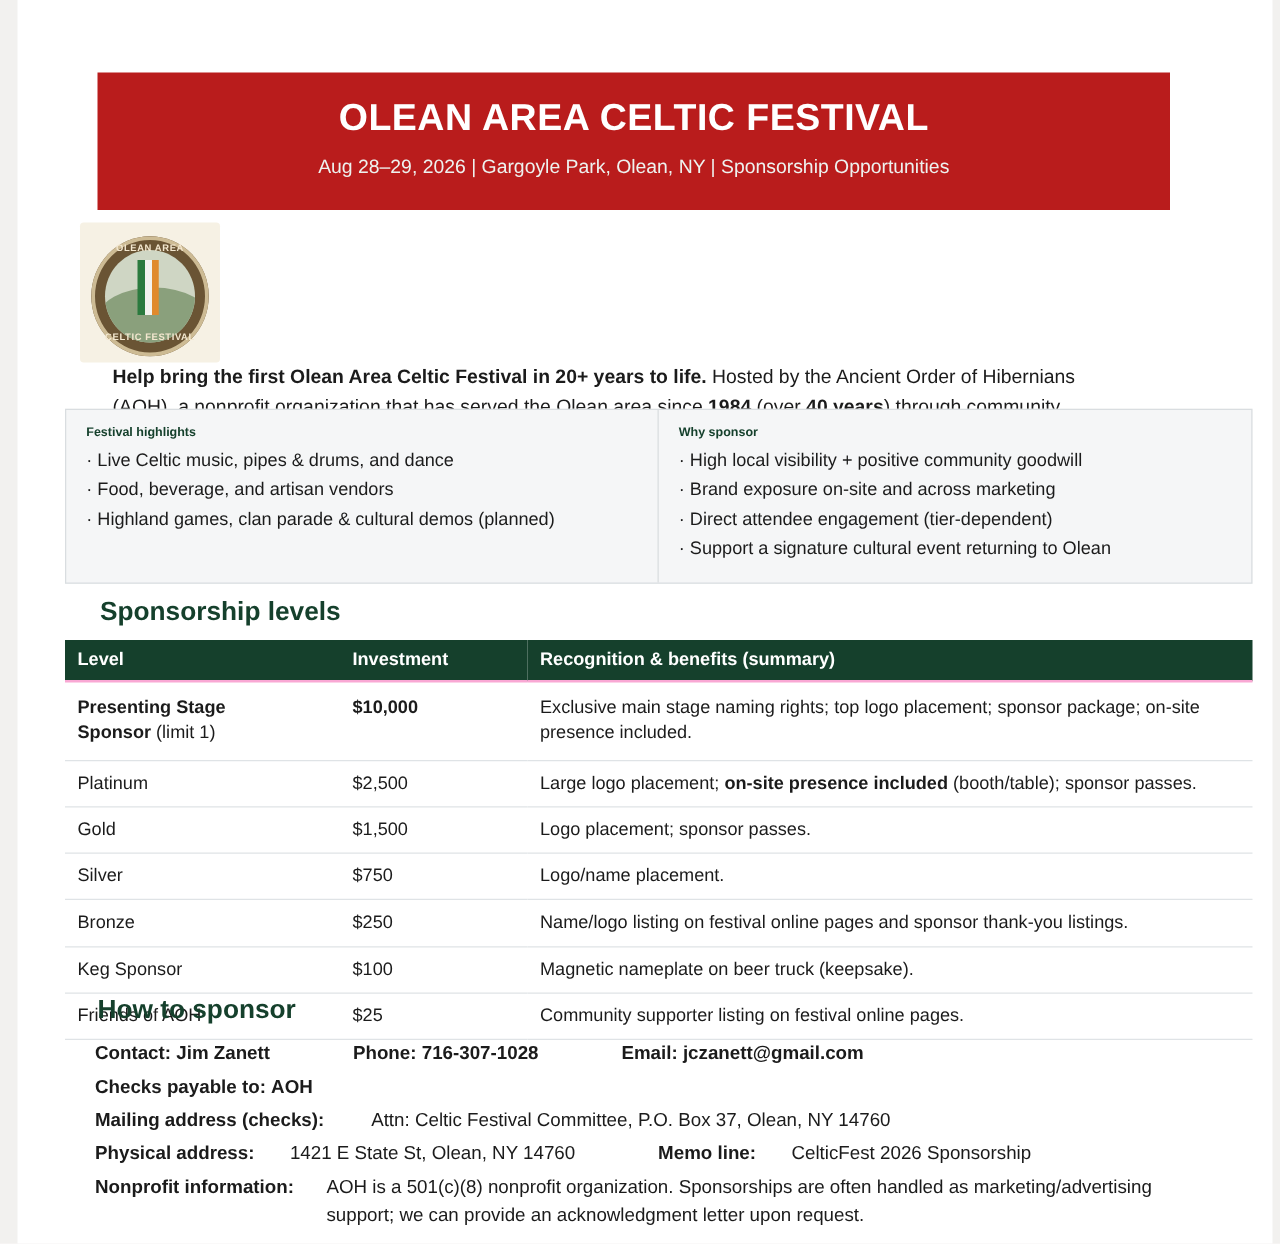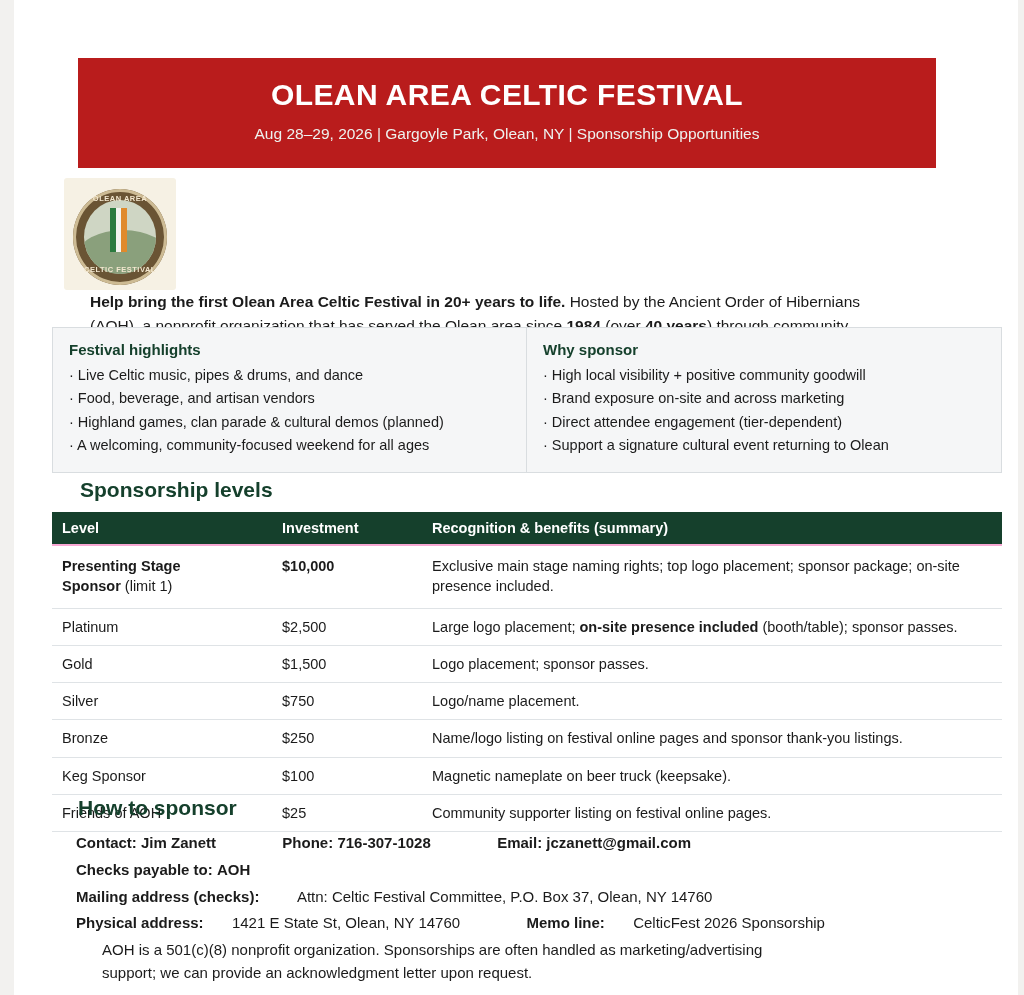--- a/index.html
+++ b/index.html
@@ -150,21 +150,21 @@
     border: 1px solid #d9dde0;
     box-sizing: border-box;
   }
   .info-col {
     flex: 1 1 50%;
     box-sizing: border-box;
     padding: 13px 16px 14px 16px;
   }
   .info-col.left { border-right: 1px solid #d9dde0; }
   .info-h {
-    font-size: 15px;
+    font-size: 10px;
     font-weight: bold;
     color: #15402c;
     margin-bottom: 6px;
   }
   .info-li {
     font-size: 14.5px;
     line-height: 1.62;
     color: #1b1b1b;
   }
 
@@ -263,21 +263,20 @@
       <b>Help bring the first Olean Area Celtic Festival in 20+ years to life.</b><span> Hosted by the Ancient Order of Hibernians (AOH), a nonprofit organization that has served the Olean area since </span><b>1984</b><span> (over </span><b>40 years</b><span>) through community support and charitable giving. Your sponsorship helps fund entertainment, staging, permits, safety, and family-friendly cultural programming.</span>
     </div>
   </div>
 
   <div class="info-boxes">
     <div class="info-col left">
       <div class="info-h">Festival highlights</div>
       <div class="info-li">· Live Celtic music, pipes &amp; drums, and dance</div>
       <div class="info-li">· Food, beverage, and artisan vendors</div>
       <div class="info-li">· Highland games, clan parade &amp; cultural demos (planned)</div>
-      <div class="info-li">· A welcoming, community-focused weekend for all ages</div>
     </div>
     <div class="info-col">
       <div class="info-h">Why sponsor</div>
       <div class="info-li">· High local visibility + positive community goodwill</div>
       <div class="info-li">· Brand exposure on-site and across marketing</div>
       <div class="info-li">· Direct attendee engagement (tier-dependent)</div>
       <div class="info-li">· Support a signature cultural event returning to Olean</div>
     </div>
   </div>
 
@@ -357,19 +356,20 @@
     <div class="how-line">
       <span class="lbl">Physical address:</span>
       <span class="gap-lg"></span>
       <span class="val">1421 E State St, Olean, NY 14760</span>
       <span class="gap-md"></span>
       <span class="lbl">Memo line:</span>
       <span class="gap-lg"></span>
       <span class="val">CelticFest 2026 Sponsorship</span>
     </div>
     <div class="np-wrap">
+      <span class="np-label">Nonprofit information:</span>
       <span class="np-body">
         <span>AOH is a 501(c)(8) nonprofit organization. Sponsorships are often handled as marketing/advertising</span><br>
         <span>support; we can provide an acknowledgment letter upon request.</span>
       </span>
     </div>
   </div>
 </div>
 
 </body></html>

